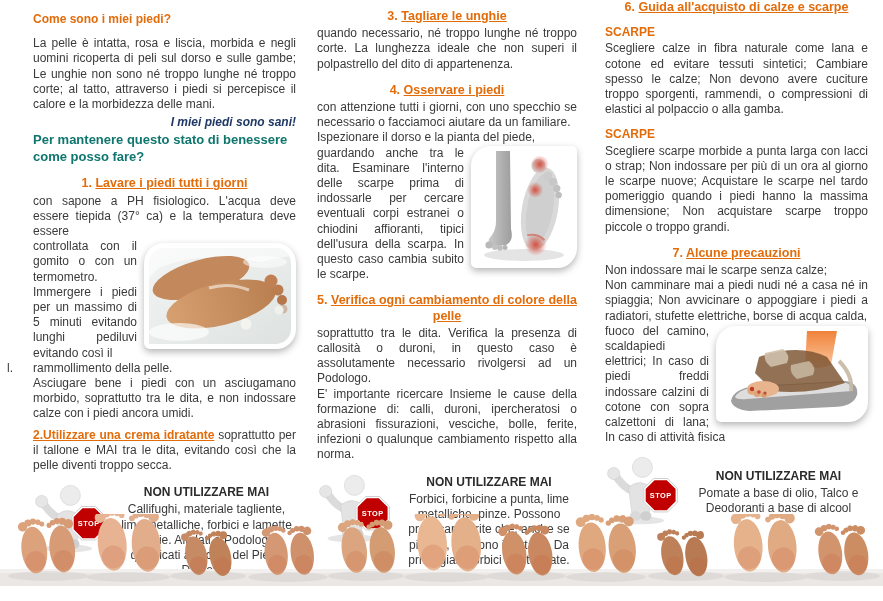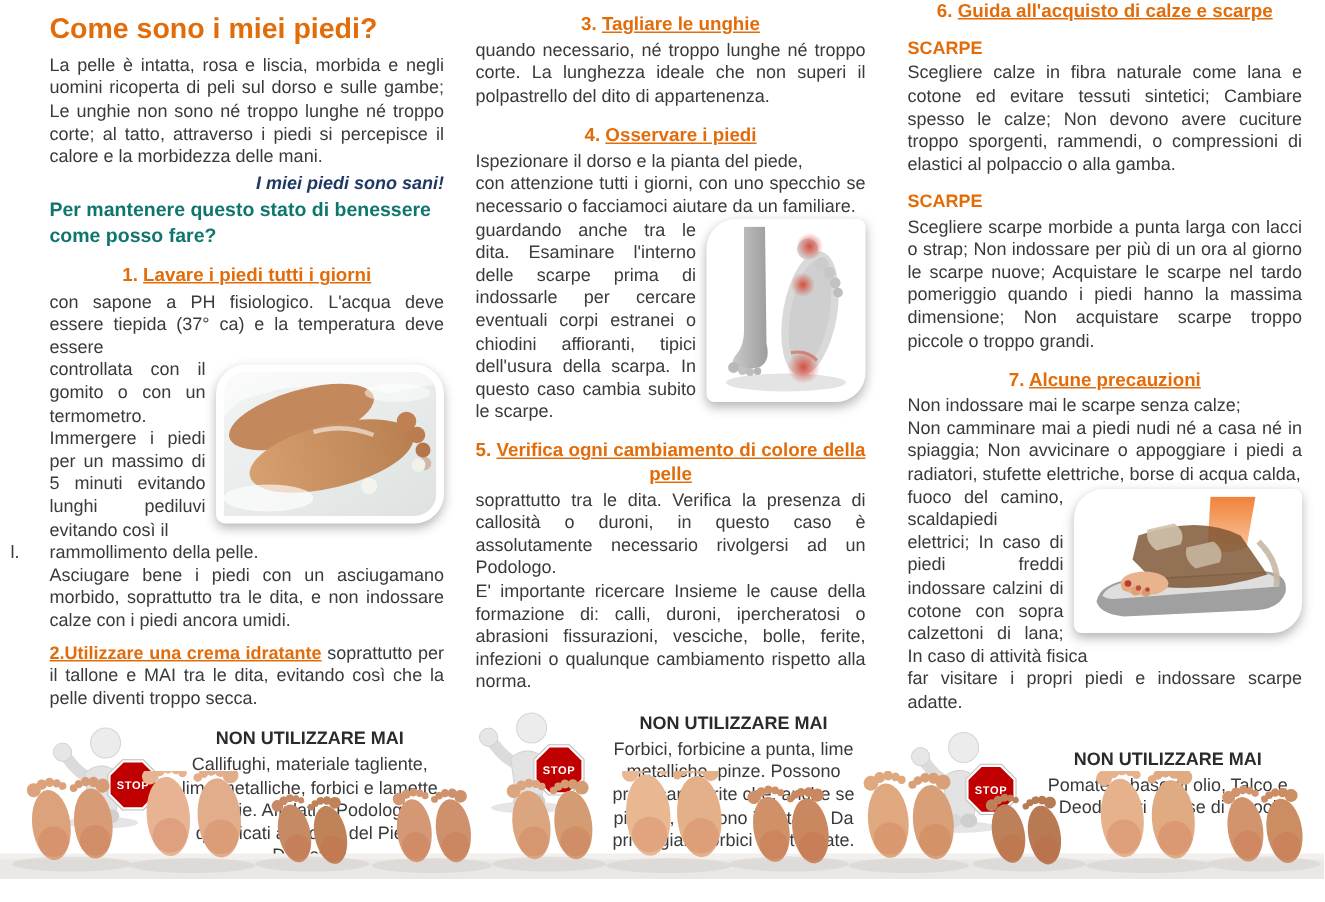--- a/index.html
+++ b/index.html
@@ -7,21 +7,21 @@
     width:883px;height:601px;position:relative;background:#ffffff;
     font-family:"Liberation Sans",sans-serif;font-size:12px;line-height:15.2px;
     color:#3a3a3a;overflow:hidden;
   }
   p{margin:0;text-align:justify;}
   .panel{position:absolute;top:0;}
   #panel1{left:33px;width:263px;}
   #panel2{left:317px;width:260px;}
   #panel3{left:605px;width:263px;}
 
-  .main-title{color:#E36C0A;font-weight:bold;font-size:19px;margin:12px 0 9px;text-align:left;}
+  .main-title{color:#E36C0A;font-weight:bold;font-size:12px;margin:12px 0 9px;text-align:left;}
   .sani-note{text-align:right;font-style:italic;font-weight:bold;color:#1F3864;margin:3px 0 2px;}
   .question{color:#0f766e;font-weight:bold;font-size:13px;line-height:16.5px;margin:0 0 6px;text-align:left;}
   .sec-head{color:#E36C0A;font-weight:bold;font-size:12.5px;margin:11px 0 2px;text-align:center;}
   .sec-head .u{text-decoration:underline;}
   .inline-head{color:#E36C0A;font-weight:bold;text-decoration:underline;}
   .sub-label{color:#E36C0A;font-weight:bold;margin:10px 0 1px;text-align:left;}
   .spacer6{height:6px;}
 
   .photo-frame{float:right;background:#fff;border:5px solid #ffffff;overflow:hidden;
     box-shadow:0 3px 7px rgba(90,90,90,.45);}
@@ -144,22 +144,22 @@
   <p class="sec-head" style="margin-top:9px">
     <span>3.</span>
     <span class="u">Tagliare le unghie</span>
   </p>
   <p>quando necessario, né troppo lunghe né troppo corte. La lunghezza ideale che non superi il polpastrello del dito di appartenenza.</p>
 
   <p class="sec-head">
     <span>4.</span>
     <span class="u">Osservare i piedi</span>
   </p>
+  <p>con attenzione tutti i giorni, con uno specchio se necessario o facciamoci aiutare da un familiare.</p>
   <p>Ispezionare il dorso e la pianta del piede,</p>
-  <p>con attenzione tutti i giorni, con uno specchio se necessario o facciamoci aiutare da un familiare.</p>
   <div>
     <figure class="photo-frame photo2">
       <svg viewBox="0 0 96 112">
         <defs>
           <linearGradient id="grayleg" x1="0" y1="0" x2="1" y2="0">
             <stop offset="0" stop-color="#c9c9c9"></stop>
               <stop offset="1" stop-color="#9d9d9d"></stop>
           </linearGradient>
           <radialGradient id="redspot">
             <stop offset="0" stop-color="#d44a3a" stop-opacity="0.95"></stop>
@@ -251,21 +251,20 @@
         <circle cx="36" cy="63" r="3" fill="#dda276"></circle>
         <circle cx="43" cy="64" r="2.8" fill="#d89c70"></circle>
         <circle cx="31" cy="58" r="2.2" fill="#c0392b"></circle>
         <circle cx="38" cy="61" r="1.8" fill="#c0392b" opacity="0.85"></circle>
         <circle cx="44" cy="62" r="1.5" fill="#b03326" opacity="0.8"></circle>
       </svg>
     </figure>
     <p>fuoco del camino, scaldapiedi elettrici; In caso di piedi freddi indossare calzini di cotone con sopra calzettoni di lana; In caso di attività fisica</p>
     <div class="clearer"></div>
   </div>
-  <p>far visitare i propri piedi e indossare scarpe adatte.</p>
 
   <div class="never center">
     <div class="fig">
       <svg class="stop-svg" viewBox="0 0 92 82">
         <use href="#stop-figure"></use>
         <text x="64" y="50.5" text-anchor="middle" font-size="8.5" font-weight="bold" fill="#ffffff" letter-spacing="0.5" font-family="Liberation Sans, sans-serif">STOP</text>
       </svg>
     </div>
     <div class="txt">
       <p class="never-title">NON UTILIZZARE MAI</p>

